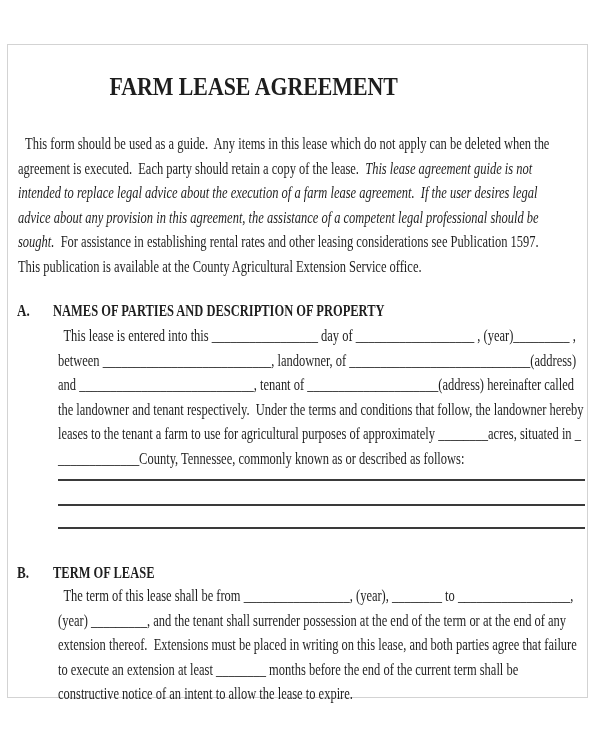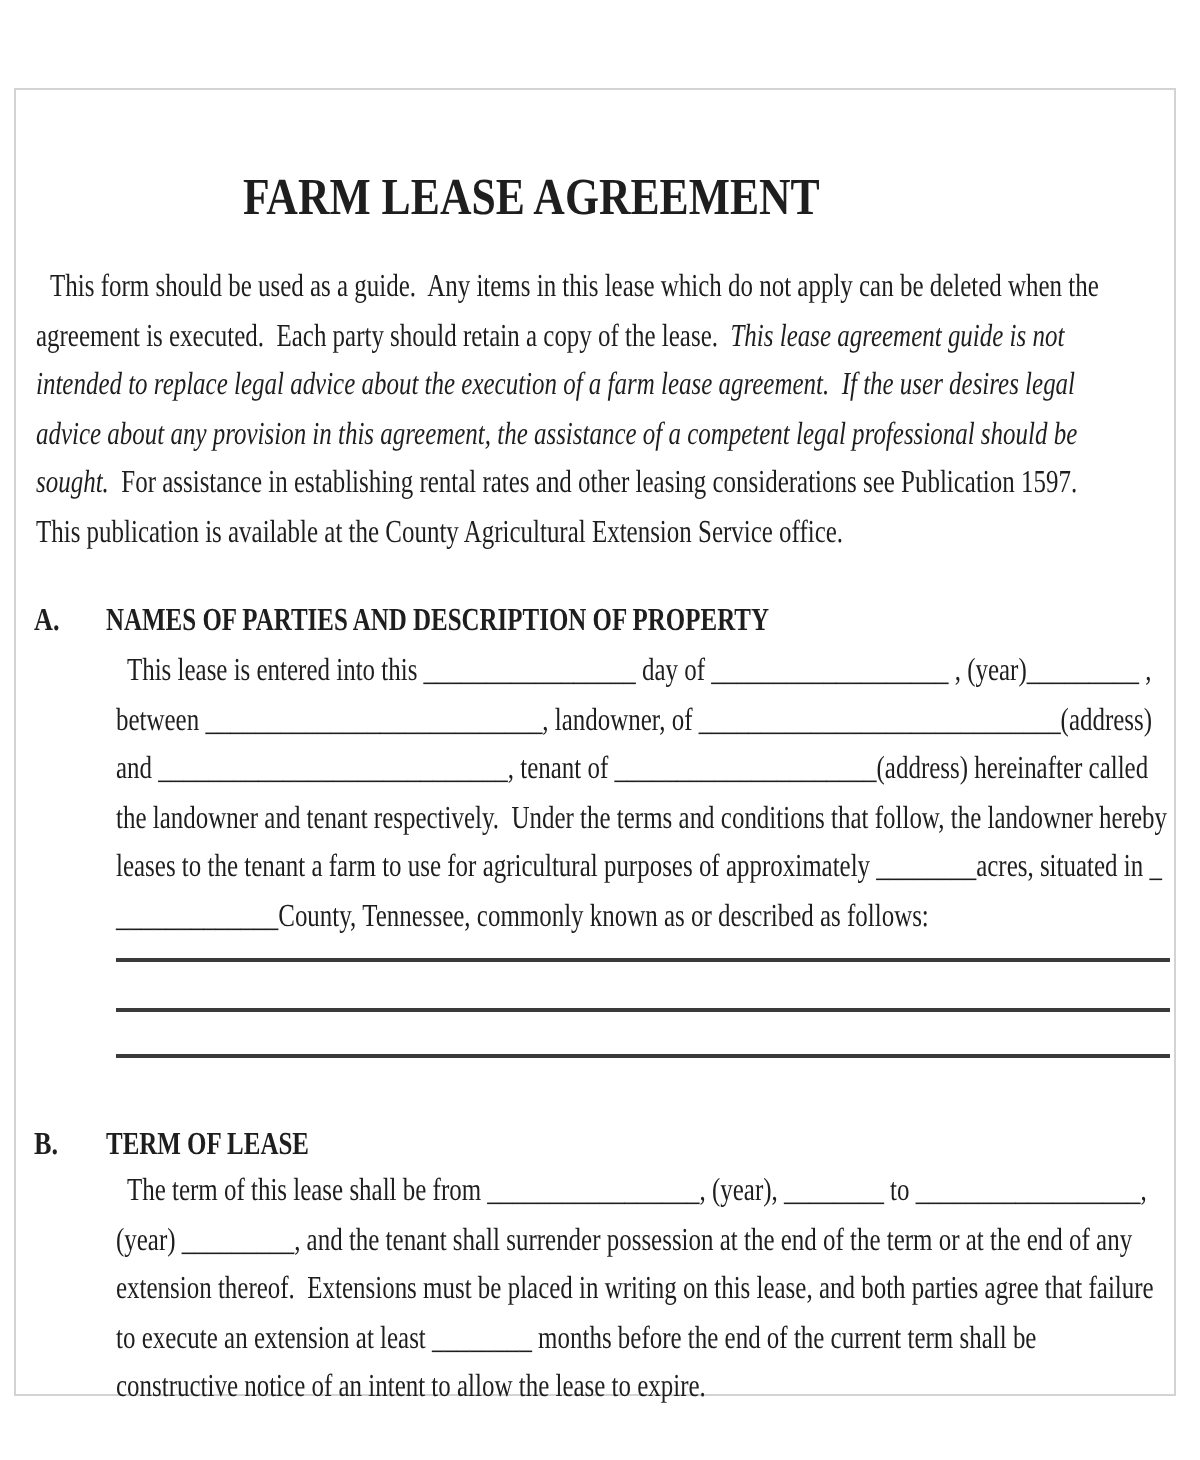--- a/index.html
+++ b/index.html
@@ -11,21 +11,21 @@
     position:relative;
     overflow:hidden;
   }
   .frame{
     position:absolute;left:7px;top:44px;width:579px;height:652px;
     border:1px solid var(--border,#d3d3d3);
     background:var(--background,#ffffff);
   }
   .title-row{
     position:absolute;left:0;top:71px;width:508px;
-    margin:12px;text-align:center;
+    margin:0;text-align:center;
     font-size:26px;font-weight:700;line-height:32px;
   }
   .title-text{display:inline-block;transform:scaleX(0.84);transform-origin:50% 50%;white-space:pre;}
   .ln{
     white-space:pre;
     font-size:16px;line-height:24.5px;
     transform:scaleX(0.78);transform-origin:0 50%;
   }
   .it{font-style:italic;}
   .indent1{text-indent:9px;}

